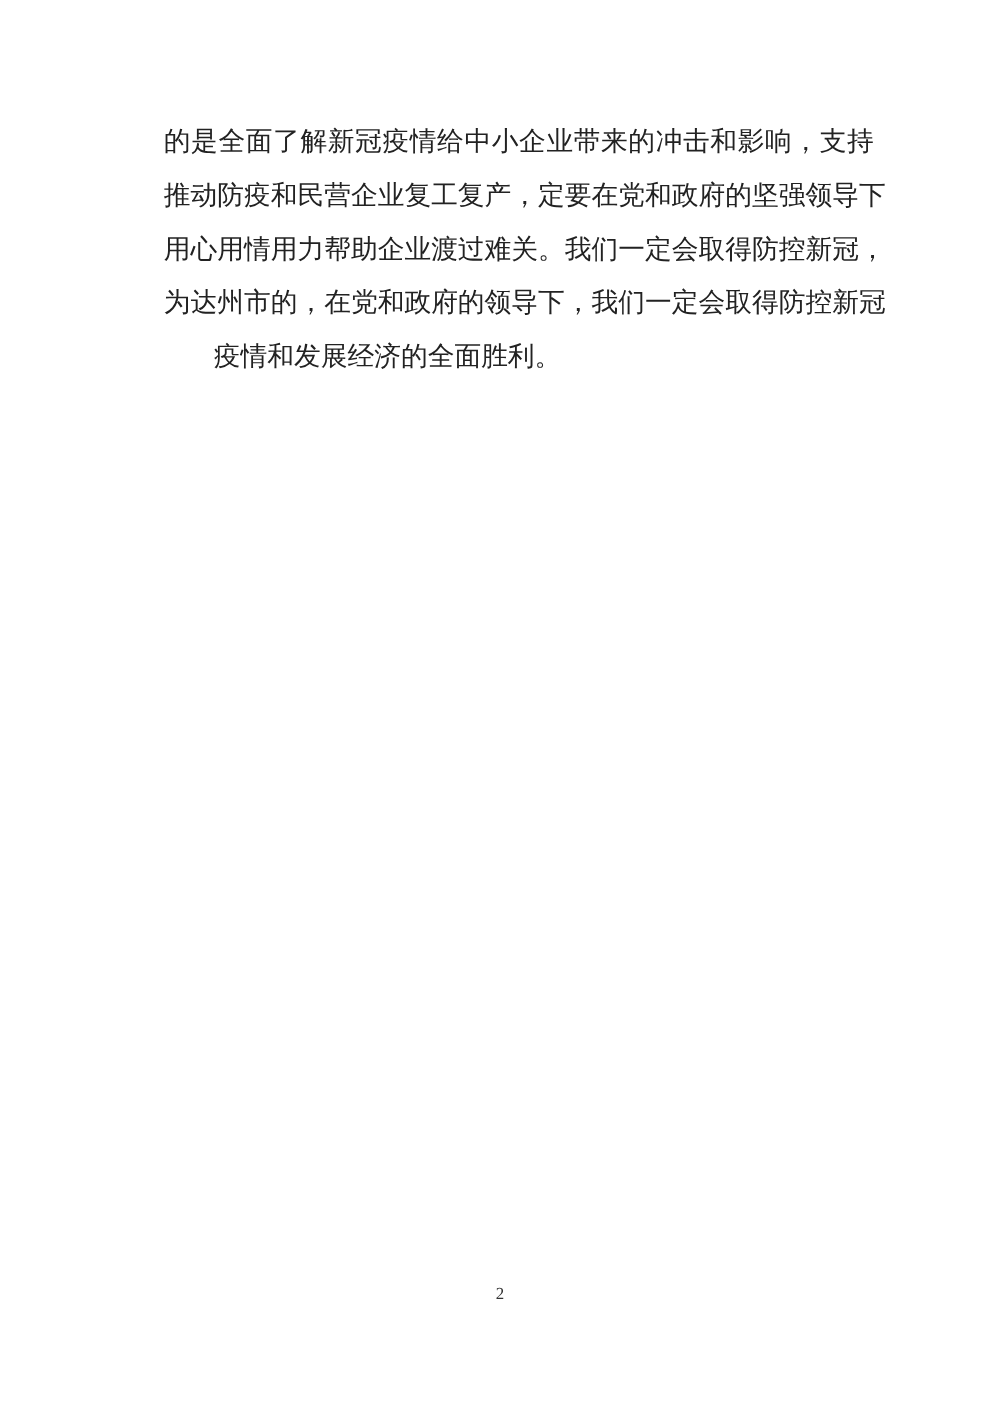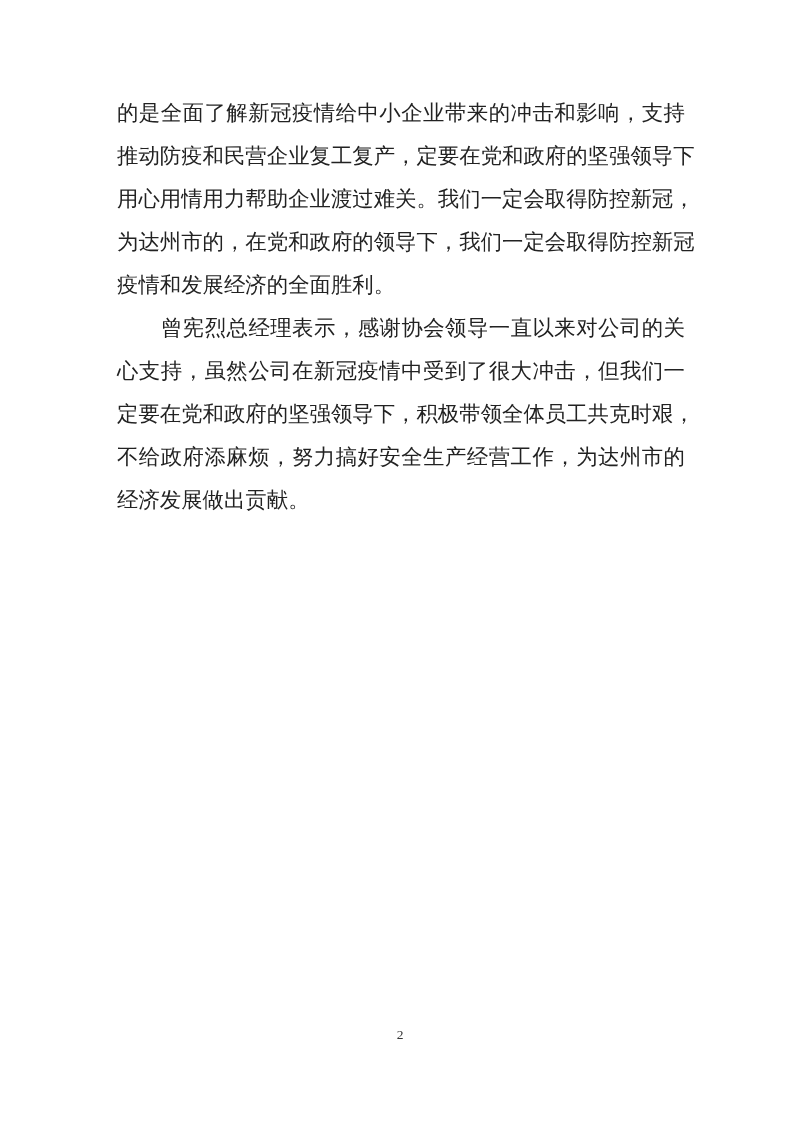--- a/index.html
+++ b/index.html
@@ -16,21 +16,21 @@
   }
   .page {
     position: absolute;
     left: 0; top: 0;
     width: 800px;
     height: 1131px;
     background: #ffffff;
   }
   .text-block {
     position: absolute;
-    left: 117px;
+    left: 131px;
     top: 92px;
     width: 568px;
     color: #222222;
     font-size: 21.4px;
     font-weight: 400;
   }
   .para {
     margin: 0;
     padding: 0;
   }
@@ -39,20 +39,21 @@
     line-height: 43px;
     white-space: nowrap;
     text-align: justify;
     text-align-last: justify;
   }
   .line.indent {
     padding-left: 44px;
   }
   .line.last {
     text-align-last: left;
+    margin-left: 40px;
   }
   .page-number {
     position: absolute;
     top: 1026px;
     left: 0;
     width: 800px;
     text-align: center;
     font-size: 13.5px;
     line-height: 18px;
     color: #333333;
@@ -63,22 +64,15 @@
 
 <div class="page">
   <div class="text-block">
       <div class="para">
         <div class="line">的是全面了解新冠疫情给中小企业带来的冲击和影响，支持</div>
         <div class="line">推动防疫和民营企业复工复产，定要在党和政府的坚强领导下</div>
         <div class="line">用心用情用力帮助企业渡过难关。我们一定会取得防控新冠，</div>
         <div class="line">为达州市的，在党和政府的领导下，我们一定会取得防控新冠</div>
         <div class="line last">疫情和发展经济的全面胜利。</div>
       </div>
-      <div class="para">
-        <div class="line indent">曾宪烈总经理表示，感谢协会领导一直以来对公司的关</div>
-        <div class="line">心支持，虽然公司在新冠疫情中受到了很大冲击，但我们一</div>
-        <div class="line">定要在党和政府的坚强领导下，积极带领全体员工共克时艰，</div>
-        <div class="line">不给政府添麻烦，努力搞好安全生产经营工作，为达州市的</div>
-        <div class="line last">经济发展做出贡献。</div>
-      </div>
     </div>
   <div class="page-number">2</div>
 </div>
 
 </body></html>

